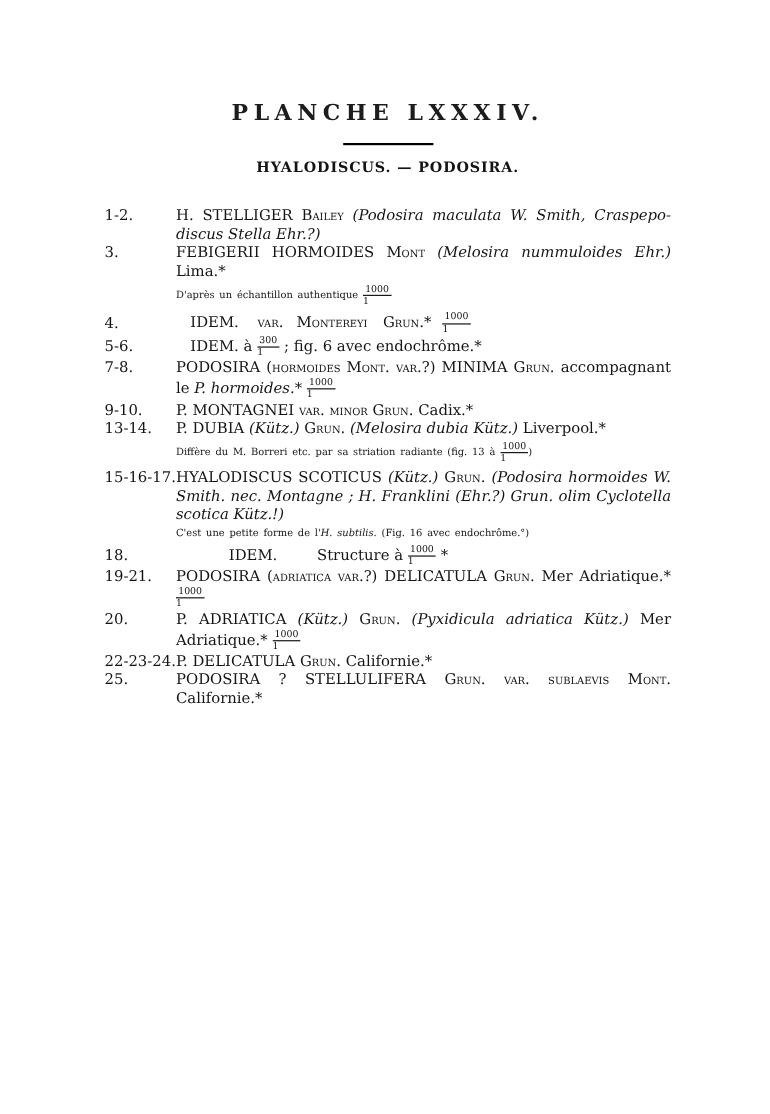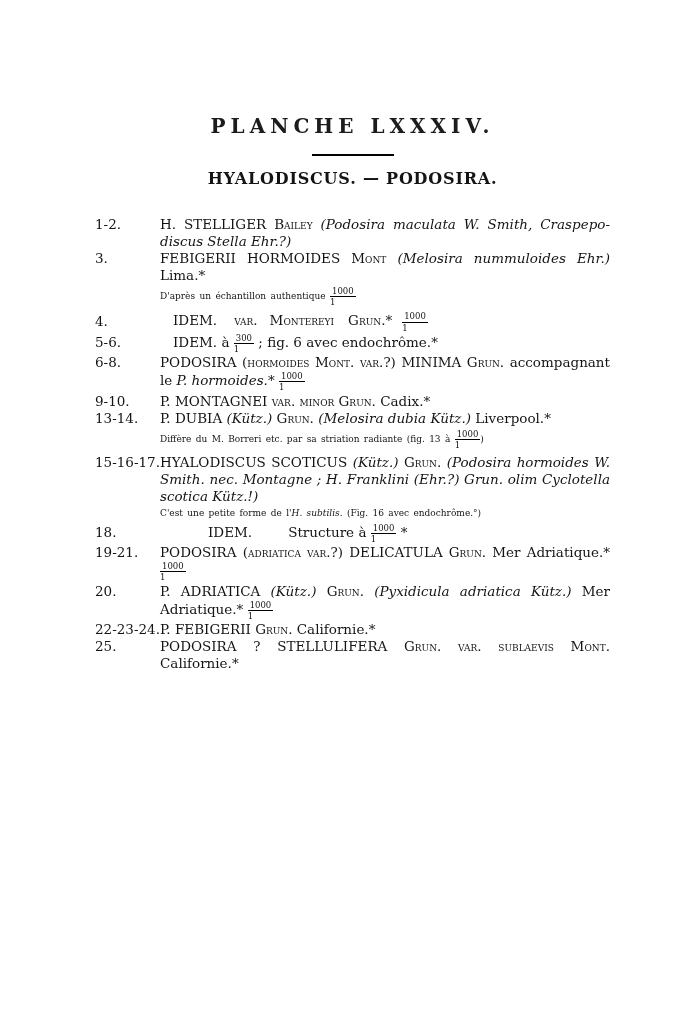--- a/index.html
+++ b/index.html
@@ -2,29 +2,29 @@
 <html><head>
 <meta charset="utf-8">
 <style>
   html,body{margin:0;padding:0;}
   body{
     width:700px;height:1013px;
     background:#ffffff;color:#141414;
     font-family:"DejaVu Serif","Liberation Serif",serif;
     overflow:hidden;
   }
-  .page{padding:114px 90px 0 95px;width:515px;box-sizing:content-box;}
+  .page{padding:90px 90px 0 95px;width:515px;box-sizing:content-box;}
   .plate-title{
     text-align:center;
     font-size:20px;font-weight:bold;letter-spacing:5px;
     color:#1c1c1c;white-space:nowrap;
   }
   .title-divider{width:82px;height:2px;background:#000;margin:16px auto 0;}
   .plate-subtitle{
-    text-align:center;font-size:16px;font-weight:bold;
+    text-align:center;font-size:13px;font-weight:bold;
     letter-spacing:0.8px;margin-top:13px;
   }
   .entry-list{margin-top:28px;font-size:13.5px;line-height:17px;}
   .entry{padding-left:65px;text-indent:-65px;text-align:justify;}
   .num{display:inline-block;min-width:65px;text-indent:0;}
   .sc{font-variant:small-caps;}
   .it{font-style:italic;}
   .gap{display:inline-block;text-indent:0;}
   .frac{
     display:inline-block;vertical-align:middle;text-align:left;
@@ -43,23 +43,23 @@
 
 <div class="page">
   <div class="plate-title">PLANCHE LXXXIV.</div>
   <div class="title-divider"></div>
   <div class="plate-subtitle">HYALODISCUS. — PODOSIRA.</div>
   <div class="entry-list">
       <div class="entry"><span class="num">1-2.</span><span>H. STELLIGER </span><span class="sc">Bailey</span><span> </span><span class="it">(Podosira maculata W. Smith, Craspepo-discus Stella Ehr.?)</span></div>
       <div class="entry"><span class="num">3.</span><span>FEBIGERII HORMOIDES </span><span class="sc">Mont</span><span> </span><span class="it">(Melosira nummuloides Ehr.)</span><span> Lima.*</span><div class="note"><span>D'après un échantillon authentique </span><span class="frac"><span class="fn">1000</span><span class="fd">1</span></span></div></div>
       <div class="entry"><span class="num">4.</span><span class="gap" style="width: 13px;"></span><span>IDEM.</span><span class="gap" style="width: 17px;"></span><span class="sc">var.</span><span class="gap" style="width: 12px;"></span><span class="sc">Montereyi</span><span class="gap" style="width: 14px;"></span><span class="sc">Grun.</span><span>*</span><span class="gap" style="width: 10px;"></span><span class="frac"><span class="fn">1000</span><span class="fd">1</span></span></div>
       <div class="entry"><span class="num">5-6.</span><span class="gap" style="width: 13px;"></span><span>IDEM.  à </span><span class="frac"><span class="fn">300</span><span class="fd">1</span></span><span> ; fig. 6 avec endochrôme.*</span></div>
-      <div class="entry"><span class="num">6-8.</span><span>PODOSIRA (</span><span class="sc">hormoides Mont. var.</span><span>?) MINIMA </span><span class="sc">Grun.</span><span> accompagnant le </span><span class="it">P. hormoides.</span><span>* </span><span class="frac"><span class="fn">1000</span><span class="fd">1</span></span></div>
+      <div class="entry"><span class="num">7-8.</span><span>PODOSIRA (</span><span class="sc">hormoides Mont. var.</span><span>?) MINIMA </span><span class="sc">Grun.</span><span> accompagnant le </span><span class="it">P. hormoides.</span><span>* </span><span class="frac"><span class="fn">1000</span><span class="fd">1</span></span></div>
       <div class="entry"><span class="num">9-10.</span><span>P. MONTAGNEI </span><span class="sc">var. minor Grun.</span><span> Cadix.*</span></div>
       <div class="entry"><span class="num">13-14.</span><span>P. DUBIA </span><span class="it">(Kütz.)</span><span> </span><span class="sc">Grun.</span><span> </span><span class="it">(Melosira dubia Kütz.)</span><span> Liverpool.*</span><div class="note"><span>Diffère du M. Borreri etc. par sa striation radiante (fig. 13 à </span><span class="frac"><span class="fn">1000</span><span class="fd">1</span></span><span>)</span></div></div>
       <div class="entry"><span class="num">15-16-17.</span><span>HYALODISCUS SCOTICUS </span><span class="it">(Kütz.)</span><span> </span><span class="sc">Grun.</span><span> </span><span class="it">(Podosira hormoides W. Smith. nec. Montagne ; H. Franklini (Ehr.?) Grun. olim Cyclotella scotica Kütz.!)</span><div class="note"><span>C'est une petite forme de l'</span><span class="it">H. subtilis.</span><span> (Fig. 16 avec endochrôme.°)</span></div></div>
       <div class="entry"><span class="num">18.</span><span class="gap" style="width: 48px;"></span><span>IDEM.</span><span class="gap" style="width: 36px;"></span><span>Structure à </span><span class="frac"><span class="fn">1000</span><span class="fd">1</span></span><span> *</span></div>
       <div class="entry"><span class="num">19-21.</span><span>PODOSIRA (</span><span class="sc">adriatica var.</span><span>?) DELICATULA </span><span class="sc">Grun.</span><span> Mer Adriatique.* </span><span class="frac"><span class="fn">1000</span><span class="fd">1</span></span></div>
       <div class="entry"><span class="num">20.</span><span>P. ADRIATICA </span><span class="it">(Kütz.)</span><span> </span><span class="sc">Grun.</span><span> </span><span class="it">(Pyxidicula adriatica Kütz.)</span><span> Mer Adriatique.* </span><span class="frac"><span class="fn">1000</span><span class="fd">1</span></span></div>
-      <div class="entry"><span class="num">22-23-24.</span><span>P. FEBIGERII </span><span class="sc">Grun.</span><span> Californie.*</span></div>
+      <div class="entry"><span class="num">22-23-24.</span><span>P. DELICATULA </span><span class="sc">Grun.</span><span> Californie.*</span></div>
       <div class="entry"><span class="num">25.</span><span>PODOSIRA ? STELLULIFERA </span><span class="sc">Grun. var. sublaevis Mont.</span><span> Californie.*</span></div>
     </div>
 </div>
 
 </body></html>

